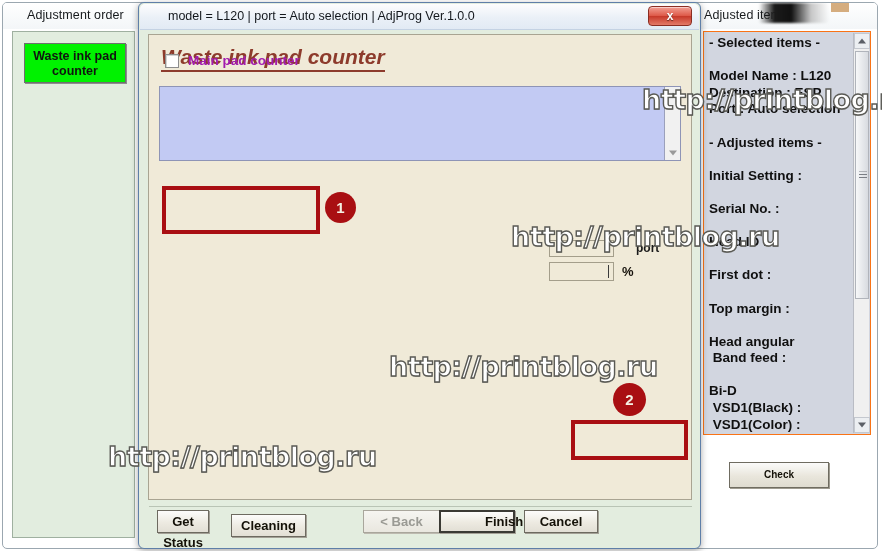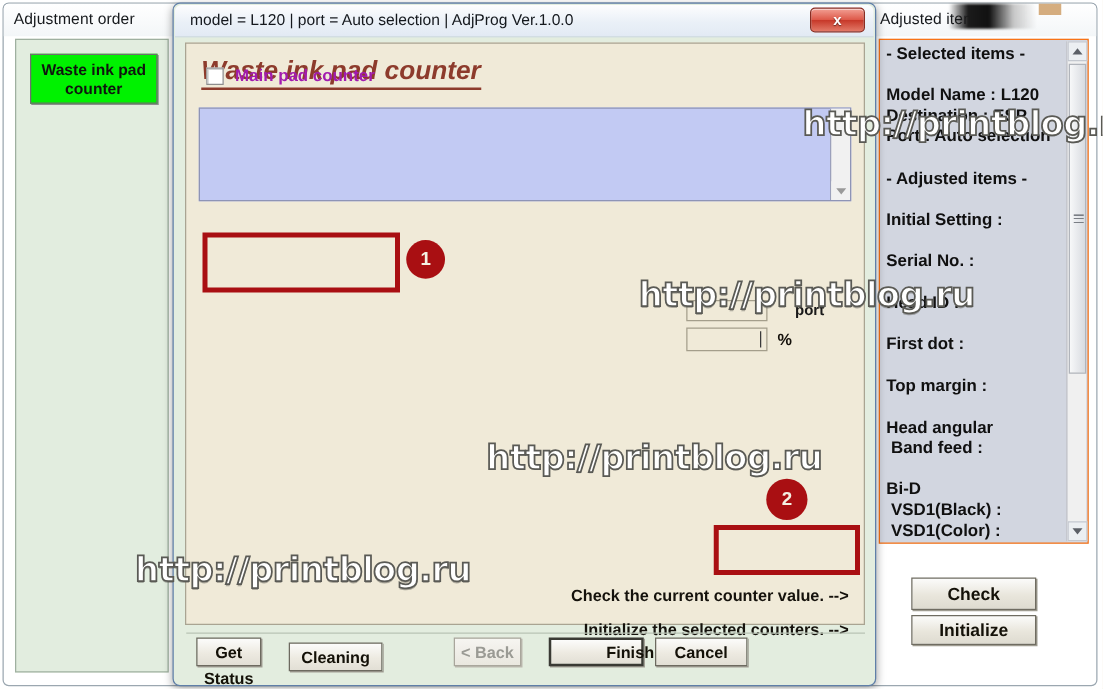--- a/index.html
+++ b/index.html
@@ -30,21 +30,21 @@
 
   .backwin-titlebar {
     position: absolute;
     top: 0; left: 0; right: 0;
     height: 26px;
     background: linear-gradient(#ffffff, #f3f6f8);
     border-radius: 4px 4px 0 0;
   }
   .backwin-title-left {
     position: absolute;
-    left: 8px; top: 5px;
+    left: 24px; top: 5px;
     font-size: 12.5px;
     color: #16191c;
     letter-spacing: 0.1px;
   }
   .backwin-title-right {
     position: absolute;
     left: 701px; top: 5px;
     font-size: 12.5px;
     color: #16191c;
     letter-spacing: 0.1px;
@@ -164,21 +164,21 @@
   .dlg-titlebar {
     position: absolute;
     top: 1px; left: 1px; right: 1px;
     height: 25px;
     background: linear-gradient(#fdfdfe, #eaf0f7 55%, #e2eaf4);
     border-radius: 5px 5px 0 0;
     border-bottom: 1px solid #c4d2e3;
   }
   .dlg-title {
     position: absolute;
-    left: 12px; top: 5px;
+    left: 28px; top: 5px;
     font-size: 12.5px;
     color: #14181d;
   }
   .btn-close {
     position: absolute;
     right: 7px; top: 2px;
     width: 44px; height: 20px;
     border-radius: 4px;
     background: linear-gradient(#f2a094, #de5a4a 48%, #c7392a 52%, #e37a68);
     border: 1px solid #8a2d22;
@@ -331,21 +331,21 @@
   }
   .act-text.one { left: 230px; top: 434px; width: 300px; }
   .act-text.two { left: 230px; top: 461px; width: 300px; }
 
   .btn {
     position: absolute;
     background: linear-gradient(#fbfbfa, #e9e6dc 55%, #dedbd0);
     border: 1px solid #6f6c61;
     box-shadow: 1px 1px 0 #9e9b90;
     box-sizing: border-box;
-    font-size: 14px;
+    font-size: 10px;
     font-weight: bold;
     color: #141108;
     text-align: center;
     line-height: 22px;
   }
   .btn-check { left: 580px; top: 427px; width: 100px; height: 26px; line-height: 24px; }
   .btn-init  { left: 580px; top: 457px; width: 100px; height: 24px; }
 
   
   .footer-sep {
@@ -364,21 +364,21 @@
     font-weight: bold;
     color: #141108;
     text-align: center;
     line-height: 21px;
     height: 23px;
   }
   .fbtn.disabled { color: #9a9a94; border-color: #a9a69c; box-shadow: 1px 1px 0 #bdbab0; background: linear-gradient(#f6f5f1,#e9e7df); }
   .fbtn.default { border: 2px solid #3a3a34; line-height: 19px; }
   .fb-getstatus { left: 157px; top: 510px; width: 52px; }
   .fb-cleaning  { left: 231px; top: 514px; width: 75px; }
-  .fb-back      { left: 363px; top: 510px; width: 54px; }
+  .fb-back      { left: 363px; top: 510px; width: 77px; }
   .fb-finish    { left: 439px; top: 510px; width: 76px; padding-left: 44px; }
   .fb-cancel    { left: 524px; top: 510px; width: 74px; }
 
   
   .redrect {
     position: absolute;
     border: 4px solid #a90f12;
     box-sizing: border-box;
   }
   .redrect.r1 { left: 162px; top: 186px; width: 158px; height: 48px; }
@@ -505,25 +505,22 @@
       </div>
 
       <div class="field-top"></div>
       <div class="point-label">port</div>
 
       <div class="field-pct">
         <span class="field-caret"></span>
       </div>
       <div class="pct-label">%</div>
 
-      <div class="act-text one">Check the current counter value. --&gt;</div>
-      <div class="act-text two">Initialize the selected counters. --&gt;</div>
 
       <div class="btn btn-check">Check</div>
-      <div class="btn btn-init">Initialize</div>
 
       <div class="wm wm1">http://printblog.ru</div>
       <div class="wm wm2">http://printblog.ru</div>
       <div class="wm wm3">http://printblog.ru</div>
     </div>
 
     <div class="footer-sep"></div>
   </div>
 
   <div class="fbtn fb-getstatus">Get Status</div>

